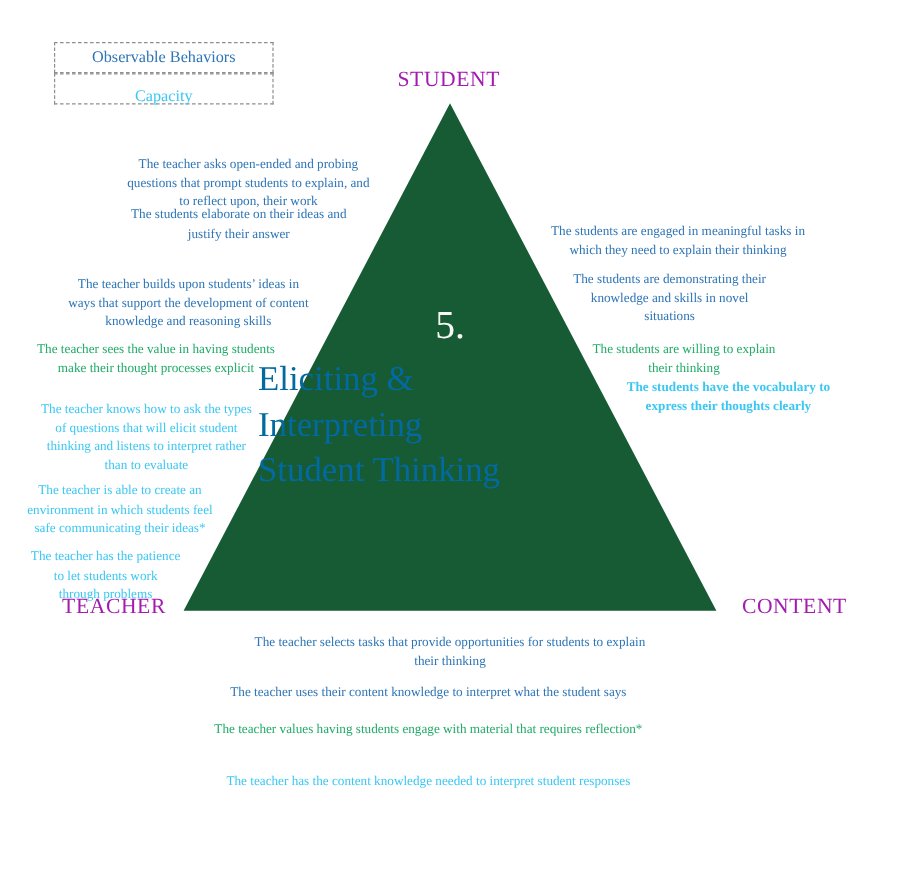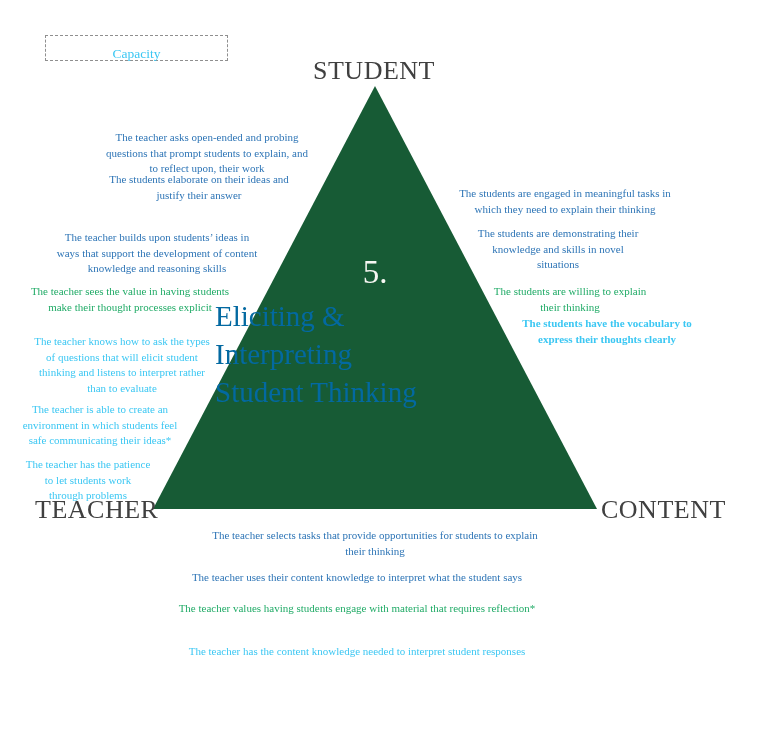--- a/index.html
+++ b/index.html
@@ -18,21 +18,21 @@
   .legend-row{
     box-sizing:border-box;width:100%;height:26px;
     border:1px dashed #8f8f8f;
     display:flex;align-items:center;justify-content:center;
     font-size:13.5px;
   }
 
   
   .vertex{
     position:absolute;z-index:3;
-    font-size:26px;letter-spacing:0.5px;color:#404040;
+    font-size:18px;letter-spacing:0.5px;color:#a21caf;
     text-align:center;
   }
   .vertex-student{left:284px;top:56px;width:180px;}
   .vertex-teacher{left:35px;top:495px;width:120px;}
   .vertex-content{left:601px;top:495px;width:122px;}
 
   
   .tri-number{
     position:absolute;left:225px;top:254px;width:300px;z-index:2;
     text-align:center;color:#f7f7f3;font-size:33px;line-height:36px;
@@ -76,20 +76,23 @@
 </style>
 </head>
 <body>
 
 <svg class="tri-svg" width="768" height="741" viewBox="0 0 768 741">
   <polygon points="375,86 597,509 153,509"></polygon>
 </svg>
 
 <div class="legend">
   <div class="legend-row">
+    <span class="cat-observable-behaviors">Observable Behaviors</span>
+  </div>
+  <div class="legend-row">
     <span class="cat-capacity">Capacity</span>
   </div>
 </div>
 
 <div class="vertex vertex-student">STUDENT</div>
 <div class="vertex vertex-teacher">TEACHER</div>
 <div class="vertex vertex-content">CONTENT</div>
 
 <div class="tri-number">5.</div>
 <div class="tri-title">Eliciting &amp;

